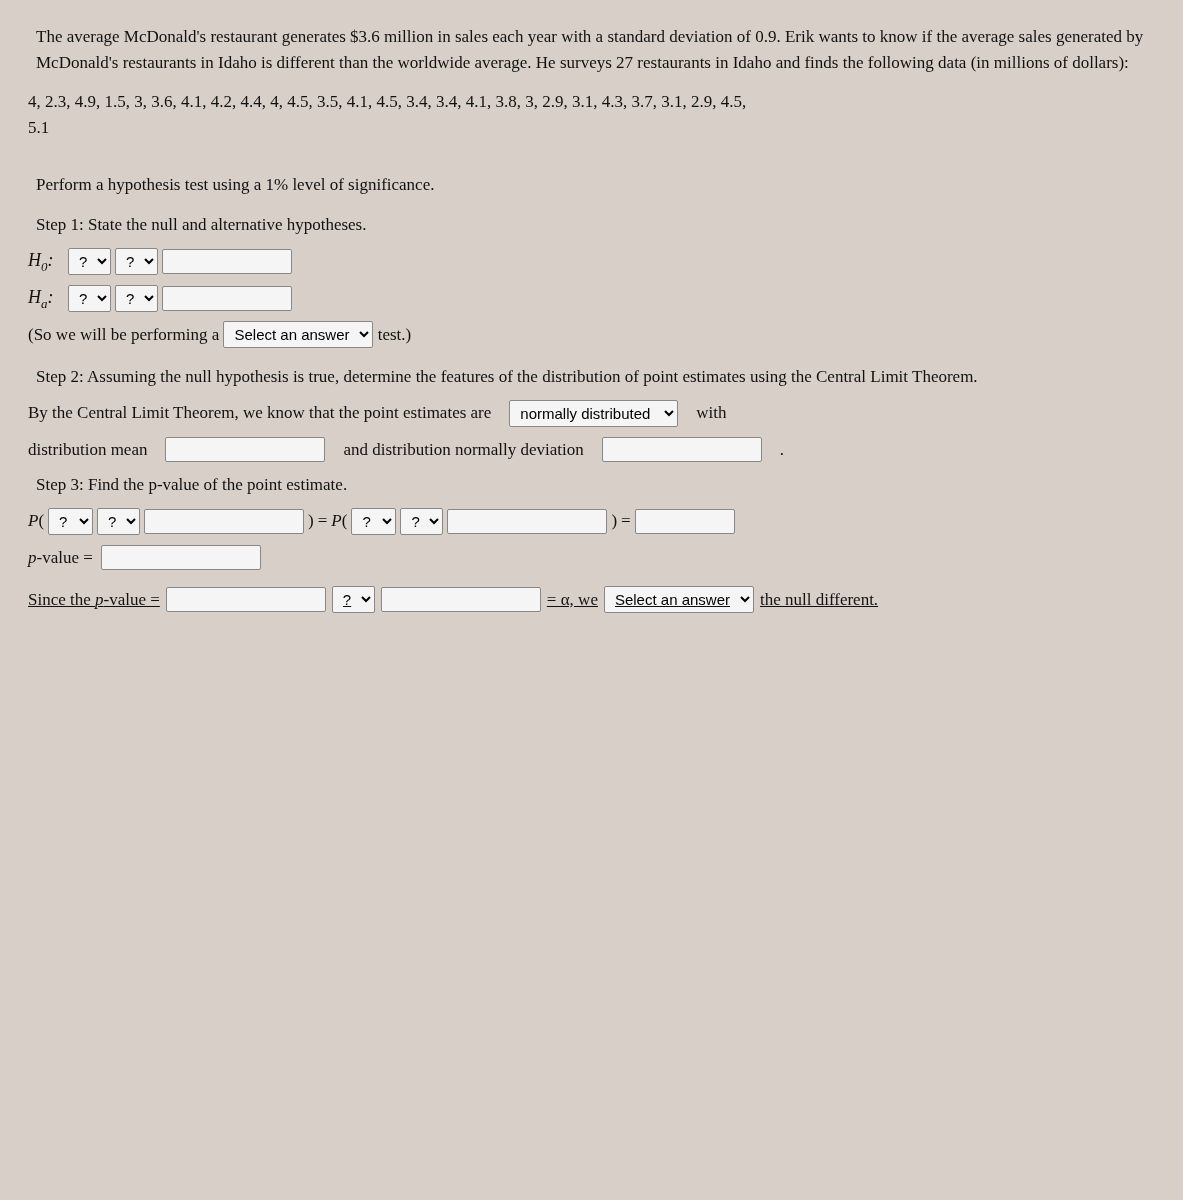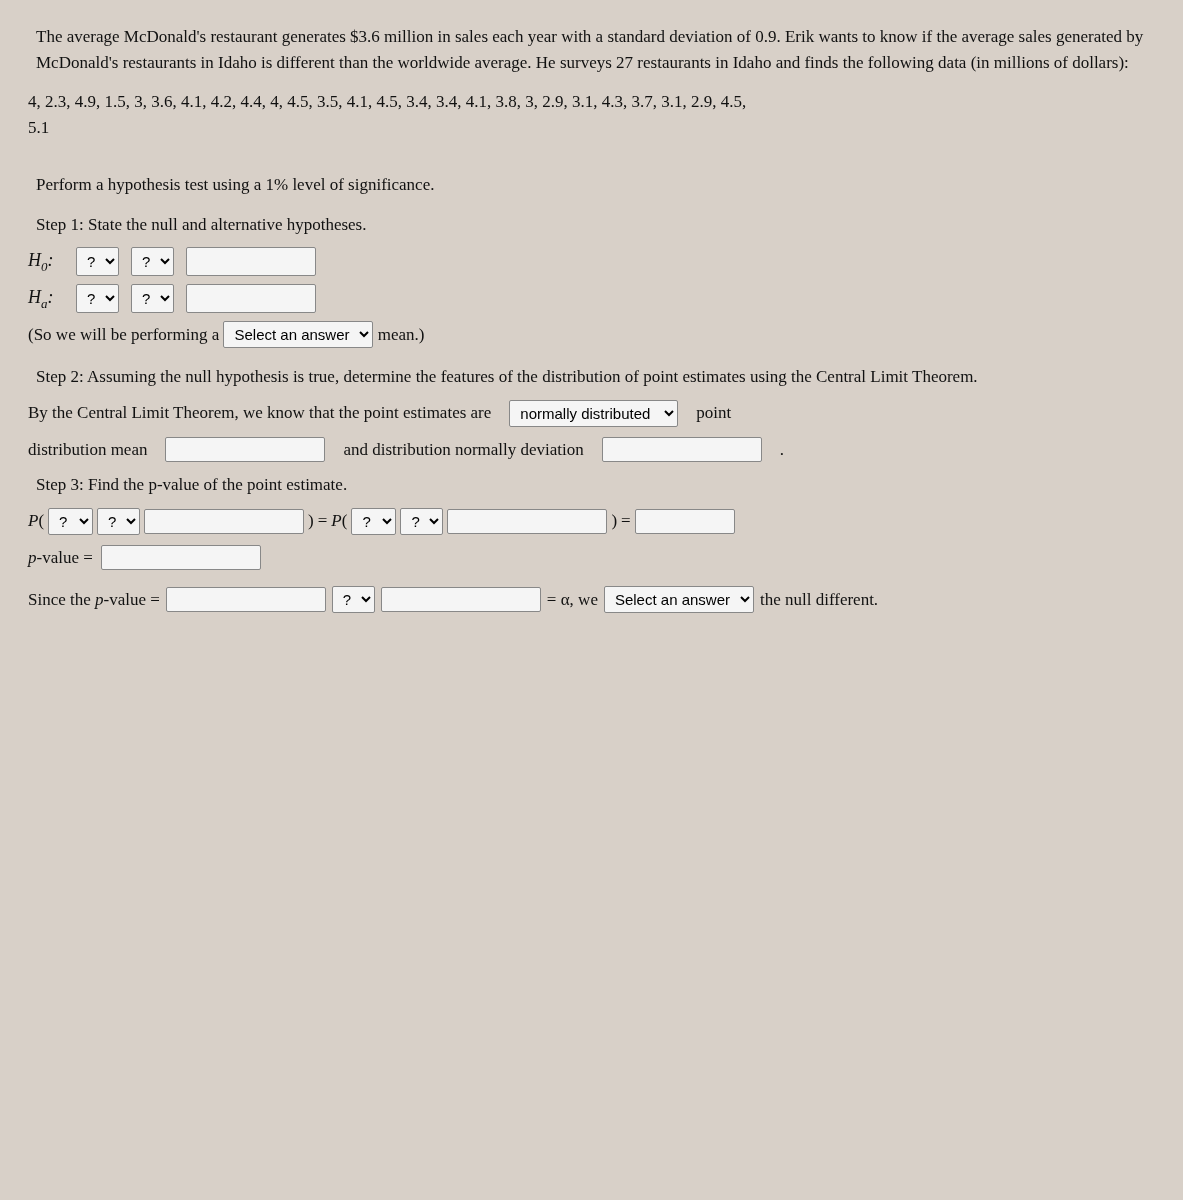--- a/index.html
+++ b/index.html
@@ -21,22 +21,23 @@
     .data-line {
       margin-bottom: 32px;
     }
     .step-label {
       font-weight: normal;
       margin-bottom: 10px;
       margin-top: 10px;
     }
     .hypothesis-row {
       display: flex;
+      align-items: center;
       margin-bottom: 8px;
-      gap: 12px;
+      gap: 4px;
     }
     .hyp-label {
       font-style: italic;
       font-size: 18px;
       margin-right: 4px;
       min-width: 32px;
     }
     .hyp-label sub {
       font-size: 13px;
     }
@@ -85,20 +86,21 @@
       display: flex;
       align-items: center;
       gap: 8px;
       margin-bottom: 16px;
     }
     .step4-body {
       display: flex;
       align-items: center;
       gap: 6px;
       flex-wrap: wrap;
+      text-decoration: underline;
     }
     .equals {
       font-size: 17px;
     }
     .step-divider {
       margin-top: 10px;
       margin-bottom: 6px;
     }
   </style>
 </head>
@@ -162,35 +164,35 @@
   </div>
 
   <div class="so-we-line">
     <span>(So we will be performing a</span>
     <select class="dropdown">
       <option>Select an answer</option>
       <option>left-tailed</option>
       <option>right-tailed</option>
       <option>two-tailed</option>
     </select>
-    <span>mean.)</span>
+    <span>test.)</span>
   </div>
 
   <div class="step-divider">
     <p class="step-label">Step 2: Assuming the null hypothesis is true, determine the features of the distribution of point estimates using the Central Limit Theorem.</p>
   </div>
 
   <div class="clt-line">
     <span>By the Central Limit Theorem, we know that the point estimates are</span>
     <select class="dropdown">
       <option>normally distributed</option>
       <option>uniformly distributed</option>
       <option>skewed</option>
     </select>
-    <span>point</span>
+    <span>with</span>
   </div>
   <div class="clt-line">
     <span>distribution mean</span>
     <input class="text-input text-input-wide" type="text" value="" style="">
     <span>and distribution normally deviation</span>
     <input class="text-input text-input-wide" type="text" value="" style="">
     <span>.</span>
   </div>
 
   <div class="step-divider">

